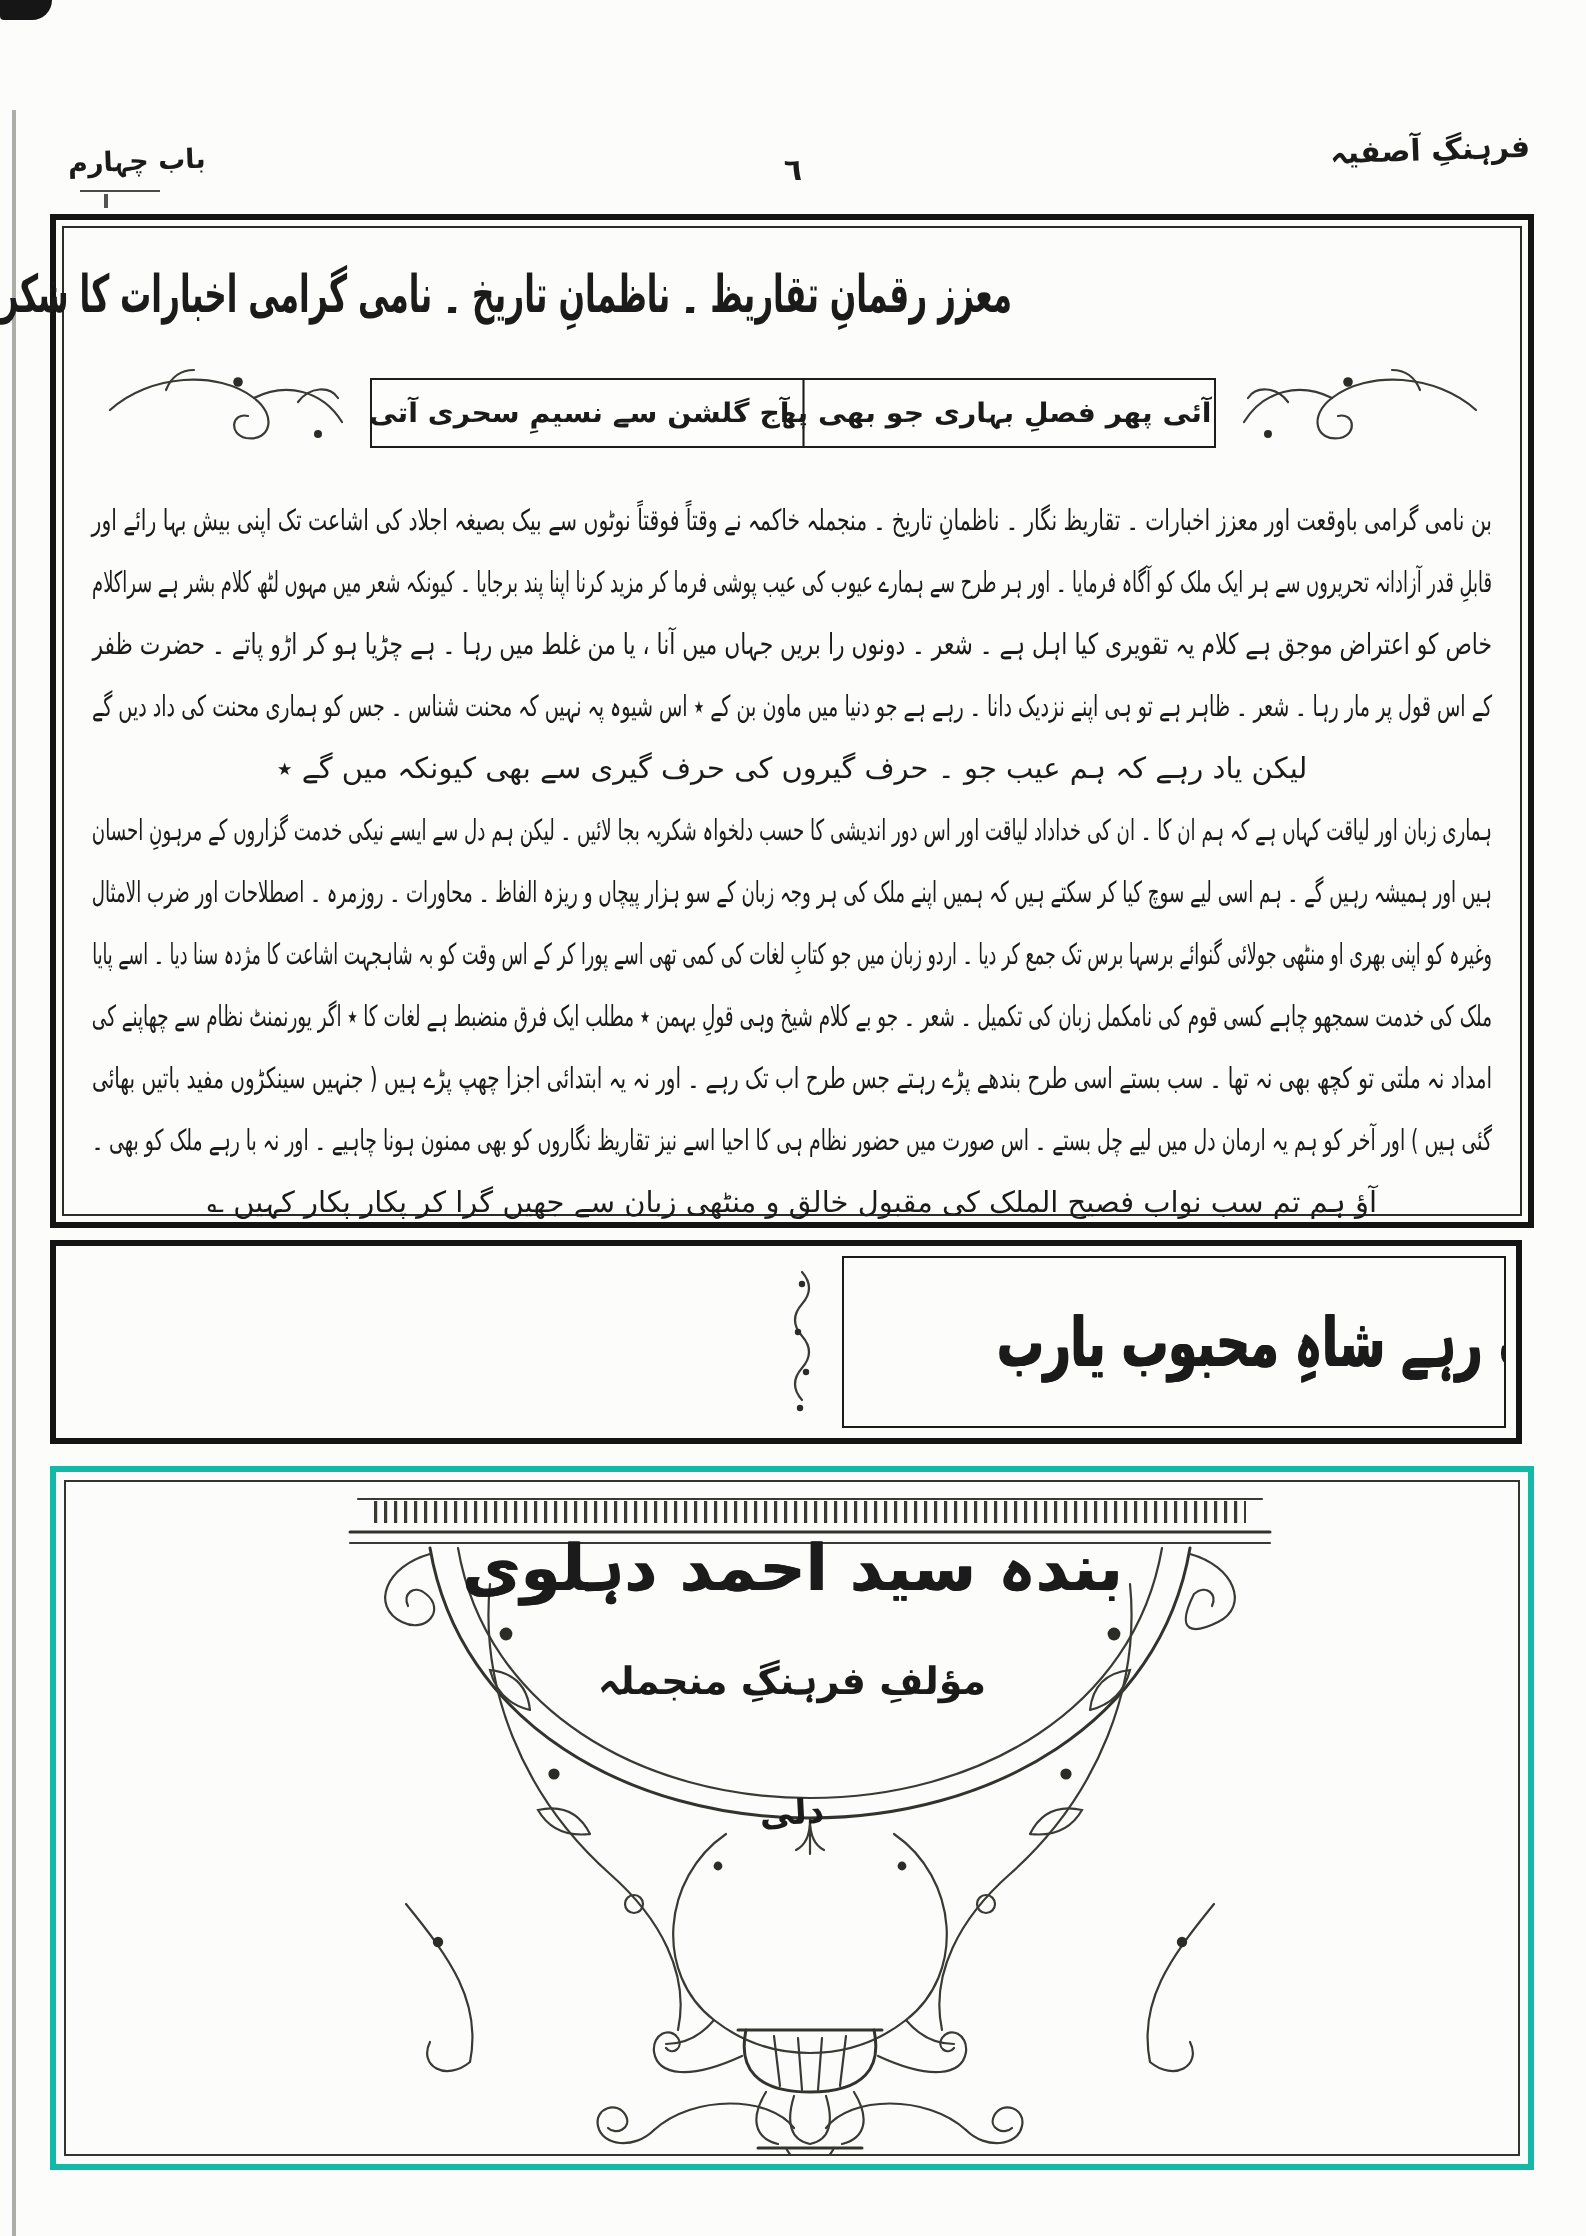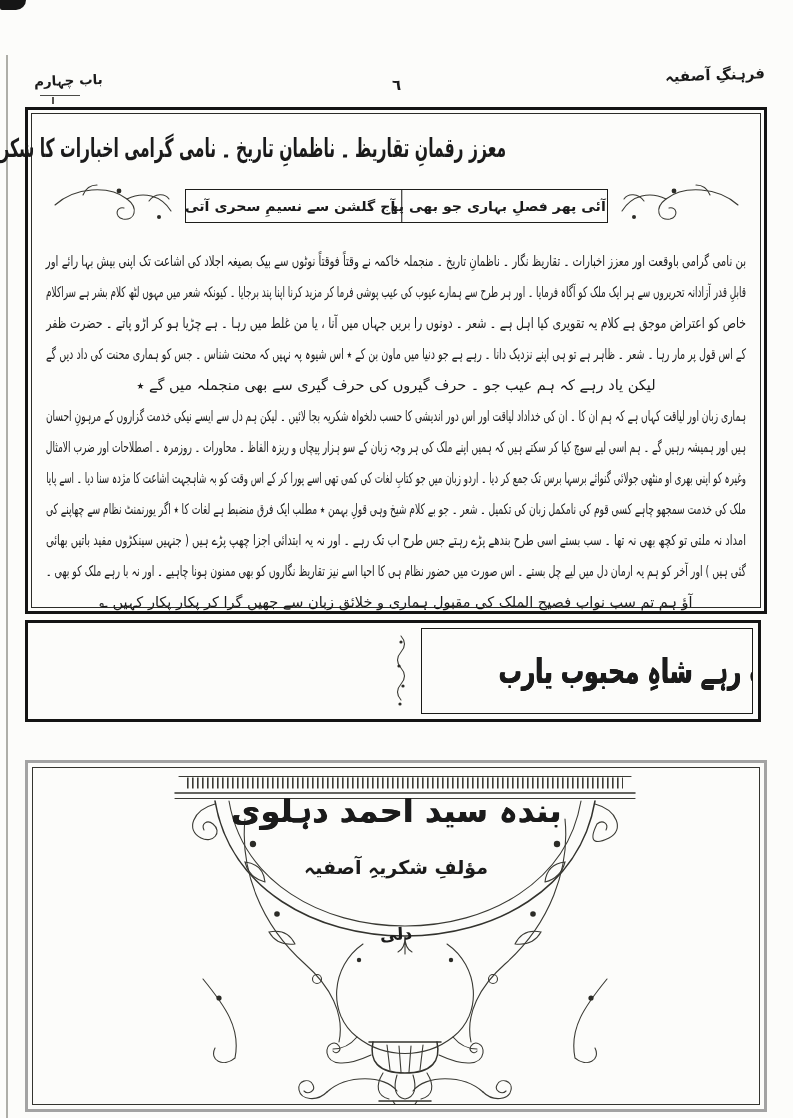--- a/index.html
+++ b/index.html
@@ -44,21 +44,21 @@
   .half-right{width:330px;justify-content:flex-end;}
   .half-left{flex:1;}
   .half .big{
     font-size:34px;font-weight:bold;white-space:nowrap;
     text-shadow:.6px 0 0 currentColor,-.6px 0 0 currentColor;
   }
   .strip{width:34px;position:relative;}
   .strip svg{position:absolute;inset:0;}
 
   
-  .box3{position:absolute;left:25px;top:760px;width:736px;height:346px;border:3px solid #a3a3a3;}
+  .box3{position:absolute;left:25px;top:733px;width:736px;height:346px;border:3px solid #14b8a6;}
   .box3 .inner{position:absolute;inset:4px;border:1px solid #34342f;}
   .vase{position:absolute;left:112px;top:6px;}
   .colophon-author{
     position:absolute;top:24px;left:0;right:0;text-align:center;
     font-size:32px;font-weight:bold;transform:rotate(-4deg);white-space:nowrap;
     text-shadow:.5px 0 0 currentColor;
   }
   .colophon-role{
     position:absolute;top:88px;left:0;right:0;text-align:center;
     font-size:19px;font-weight:bold;transform:rotate(-3deg);white-space:nowrap;
@@ -112,28 +112,28 @@
             <circle class="dk" cx="108" cy="40" r="2"></circle>
           <path class="ln2" d="M32,18 q4,-10 14,-10"></path>
         </svg>
       </div>
 
       <div class="body-block">
           <div class="bl" style="transform-origin: right center; transform: scaleX(0.7);">بن نامی گرامی باوقعت اور معزز اخبارات ۔ تقاریظ نگار ۔ ناظمانِ تاریخ ۔ منجملہ خاکمہ نے وقتاً فوقتاً نوٹوں سے بیک بصیغہ اجلاد کی اشاعت تک اپنی بیش بہا رائے اور</div>
           <div class="bl" style="transform-origin: right center; transform: scaleX(0.616197);">قابلِ قدر آزادانہ تحریروں سے ہر ایک ملک کو آگاہ فرمایا ۔ اور ہر طرح سے ہمارے عیوب کی عیب پوشی فرما کر مزید کرنا اپنا پند برجایا ۔ کیونکہ شعر میں مہوں لٹھ کلام بشر ہے سراکلام</div>
           <div class="bl" style="transform-origin: right center; transform: scaleX(0.753498);">خاص کو اعتراض موجق ہے کلام یہ تقویری کیا اہل ہے ۔ شعر ۔ دونوں را بریں جہاں میں آنا ، یا من غلط میں رہا ۔ ہے چڑیا ہو کر اڑو پاتے ۔ حضرت ظفر</div>
           <div class="bl" style="transform-origin: right center; transform: scaleX(0.658514);">کے اس قول پر مار رہا ۔ شعر ۔ ظاہر ہے تو ہی اپنے نزدیک دانا ۔ رہے ہے جو دنیا میں ماون بن کے ٭ اس شیوہ پہ نہیں کہ محنت شناس ۔ جس کو ہماری محنت کی داد دیں گے</div>
-          <div class="bl center" style="transform-origin: center center; transform: scaleX(1);">لیکن یاد رہے کہ ہم عیب جو ۔ حرف گیروں کی حرف گیری سے بھی منجملہ میں گے ٭</div>
+          <div class="bl center" style="transform-origin: center center; transform: scaleX(1);">لیکن یاد رہے کہ ہم عیب جو ۔ حرف گیروں کی حرف گیری سے بھی کیونکہ میں گے ٭</div>
           <div class="bl" style="transform-origin: right center; transform: scaleX(0.627803);">ہماری زبان اور لیاقت کہاں ہے کہ ہم ان کا ۔ ان کی خداداد لیاقت اور اس دور اندیشی کا حسب دلخواہ شکریہ بجا لائیں ۔ لیکن ہم دل سے ایسے نیکی خدمت گزاروں کے مرہونِ احسان</div>
           <div class="bl" style="transform-origin: right center; transform: scaleX(0.628931);">ہیں اور ہمیشہ رہیں گے ۔ ہم اسی لیے سوچ کیا کر سکتے ہیں کہ ہمیں اپنے ملک کی ہر وجہ زبان کے سو ہزار پیچاں و ریزہ الفاظ ۔ محاورات ۔ روزمرہ ۔ اصطلاحات اور ضرب الامثال</div>
           <div class="bl" style="transform-origin: right center; transform: scaleX(0.603448);">وغیرہ کو اپنی بھری او منٹھی جولائی گنوائے برسہا برس تک جمع کر دیا ۔ اردو زبان میں جو کتابِ لغات کی کمی تھی اسے پورا کر کے اس وقت کو بہ شاہجہت اشاعت کا مژدہ سنا دیا ۔ اسے پایا</div>
           <div class="bl" style="transform-origin: right center; transform: scaleX(0.63234);">ملک کی خدمت سمجھو چاہے کسی قوم کی نامکمل زبان کی تکمیل ۔ شعر ۔ جو بے کلام شیخ وہی قولِ بہمن ٭ مطلب ایک فرق منضبط ہے لغات کا ٭ اگر یورنمنٹ نظام سے چھاپنے کی</div>
           <div class="bl" style="transform-origin: right center; transform: scaleX(0.691017);">امداد نہ ملتی تو کچھ بھی نہ تھا ۔ سب بستے اسی طرح بندھے پڑے رہتے جس طرح اب تک رہے ۔ اور نہ یہ ابتدائی اجزا چھپ پڑے ہیں ( جنہیں سینکڑوں مفید باتیں بھائی</div>
           <div class="bl" style="transform-origin: right center; transform: scaleX(0.650558);">گئی ہیں ) اور آخر کو ہم یہ ارمان دل میں لیے چل بستے ۔ اس صورت میں حضور نظام ہی کا احیا اسے نیز تقاریظ نگاروں کو بھی ممنون ہونا چاہیے ۔ اور نہ با رہے ملک کو بھی ۔</div>
-          <div class="bl center" style="transform-origin: center center; transform: scaleX(1);">آؤ ہم تم سب نواب فصیح الملک کی مقبول ہماری و خلائق زبان سے جھیں گرا کر پکار پکار کہیں ؎</div>
+          <div class="bl center" style="transform-origin: center center; transform: scaleX(1);">آؤ ہم تم سب نواب فصیح الملک کی مقبول خالق و منٹھی زبان سے جھیں گرا کر پکار پکار کہیں ؎</div>
         </div>
     </div>
   </section>
 
   <section class="box2">
     <div class="half half-right">
       <span class="big fitx" style="transform-origin: center center; display: inline-block; transform: scaleX(0.68323);">سلامت رہے شاہِ محبوب یارب</span>
     </div>
     <div class="strip">
       <svg width="34" height="88" viewBox="0 0 34 88">
@@ -201,18 +201,18 @@
 
         <g>
           <path class="ln2" d="M182,318 C202,300 240,301 252,317 M338,318 C318,300 280,301 268,317"></path>
           <path class="ln2" d="M182,318 c-10,10 -26,8 -28,-2 c-2,-9 10,-13 14,-5 c3,6 -5,10 -9,6"></path>
           <path class="ln2" d="M338,318 c10,10 26,8 28,-2 c2,-9 -10,-13 -14,-5 c-3,6 5,10 9,6"></path>
           <path class="ln2" d="M248,327 q4,8 12,8 q8,0 12,-8"></path>
         </g>
       </svg>
 
       <div class="colophon-author fitx" style="transform-origin: center center; display: inline-block; transform: scaleX(1);">بندہ سید احمد دہلوی</div>
-      <div class="colophon-role fitx" style="transform-origin: center center; display: inline-block; transform: scaleX(1);">مؤلفِ شکریہِ آصفیہ</div>
+      <div class="colophon-role fitx" style="transform-origin: center center; display: inline-block; transform: scaleX(1);">مؤلفِ فرہنگِ منجملہ</div>
       <div class="colophon-place">دلی</div>
     </div>
   </section>
 
 </div>
 
 </body></html>

